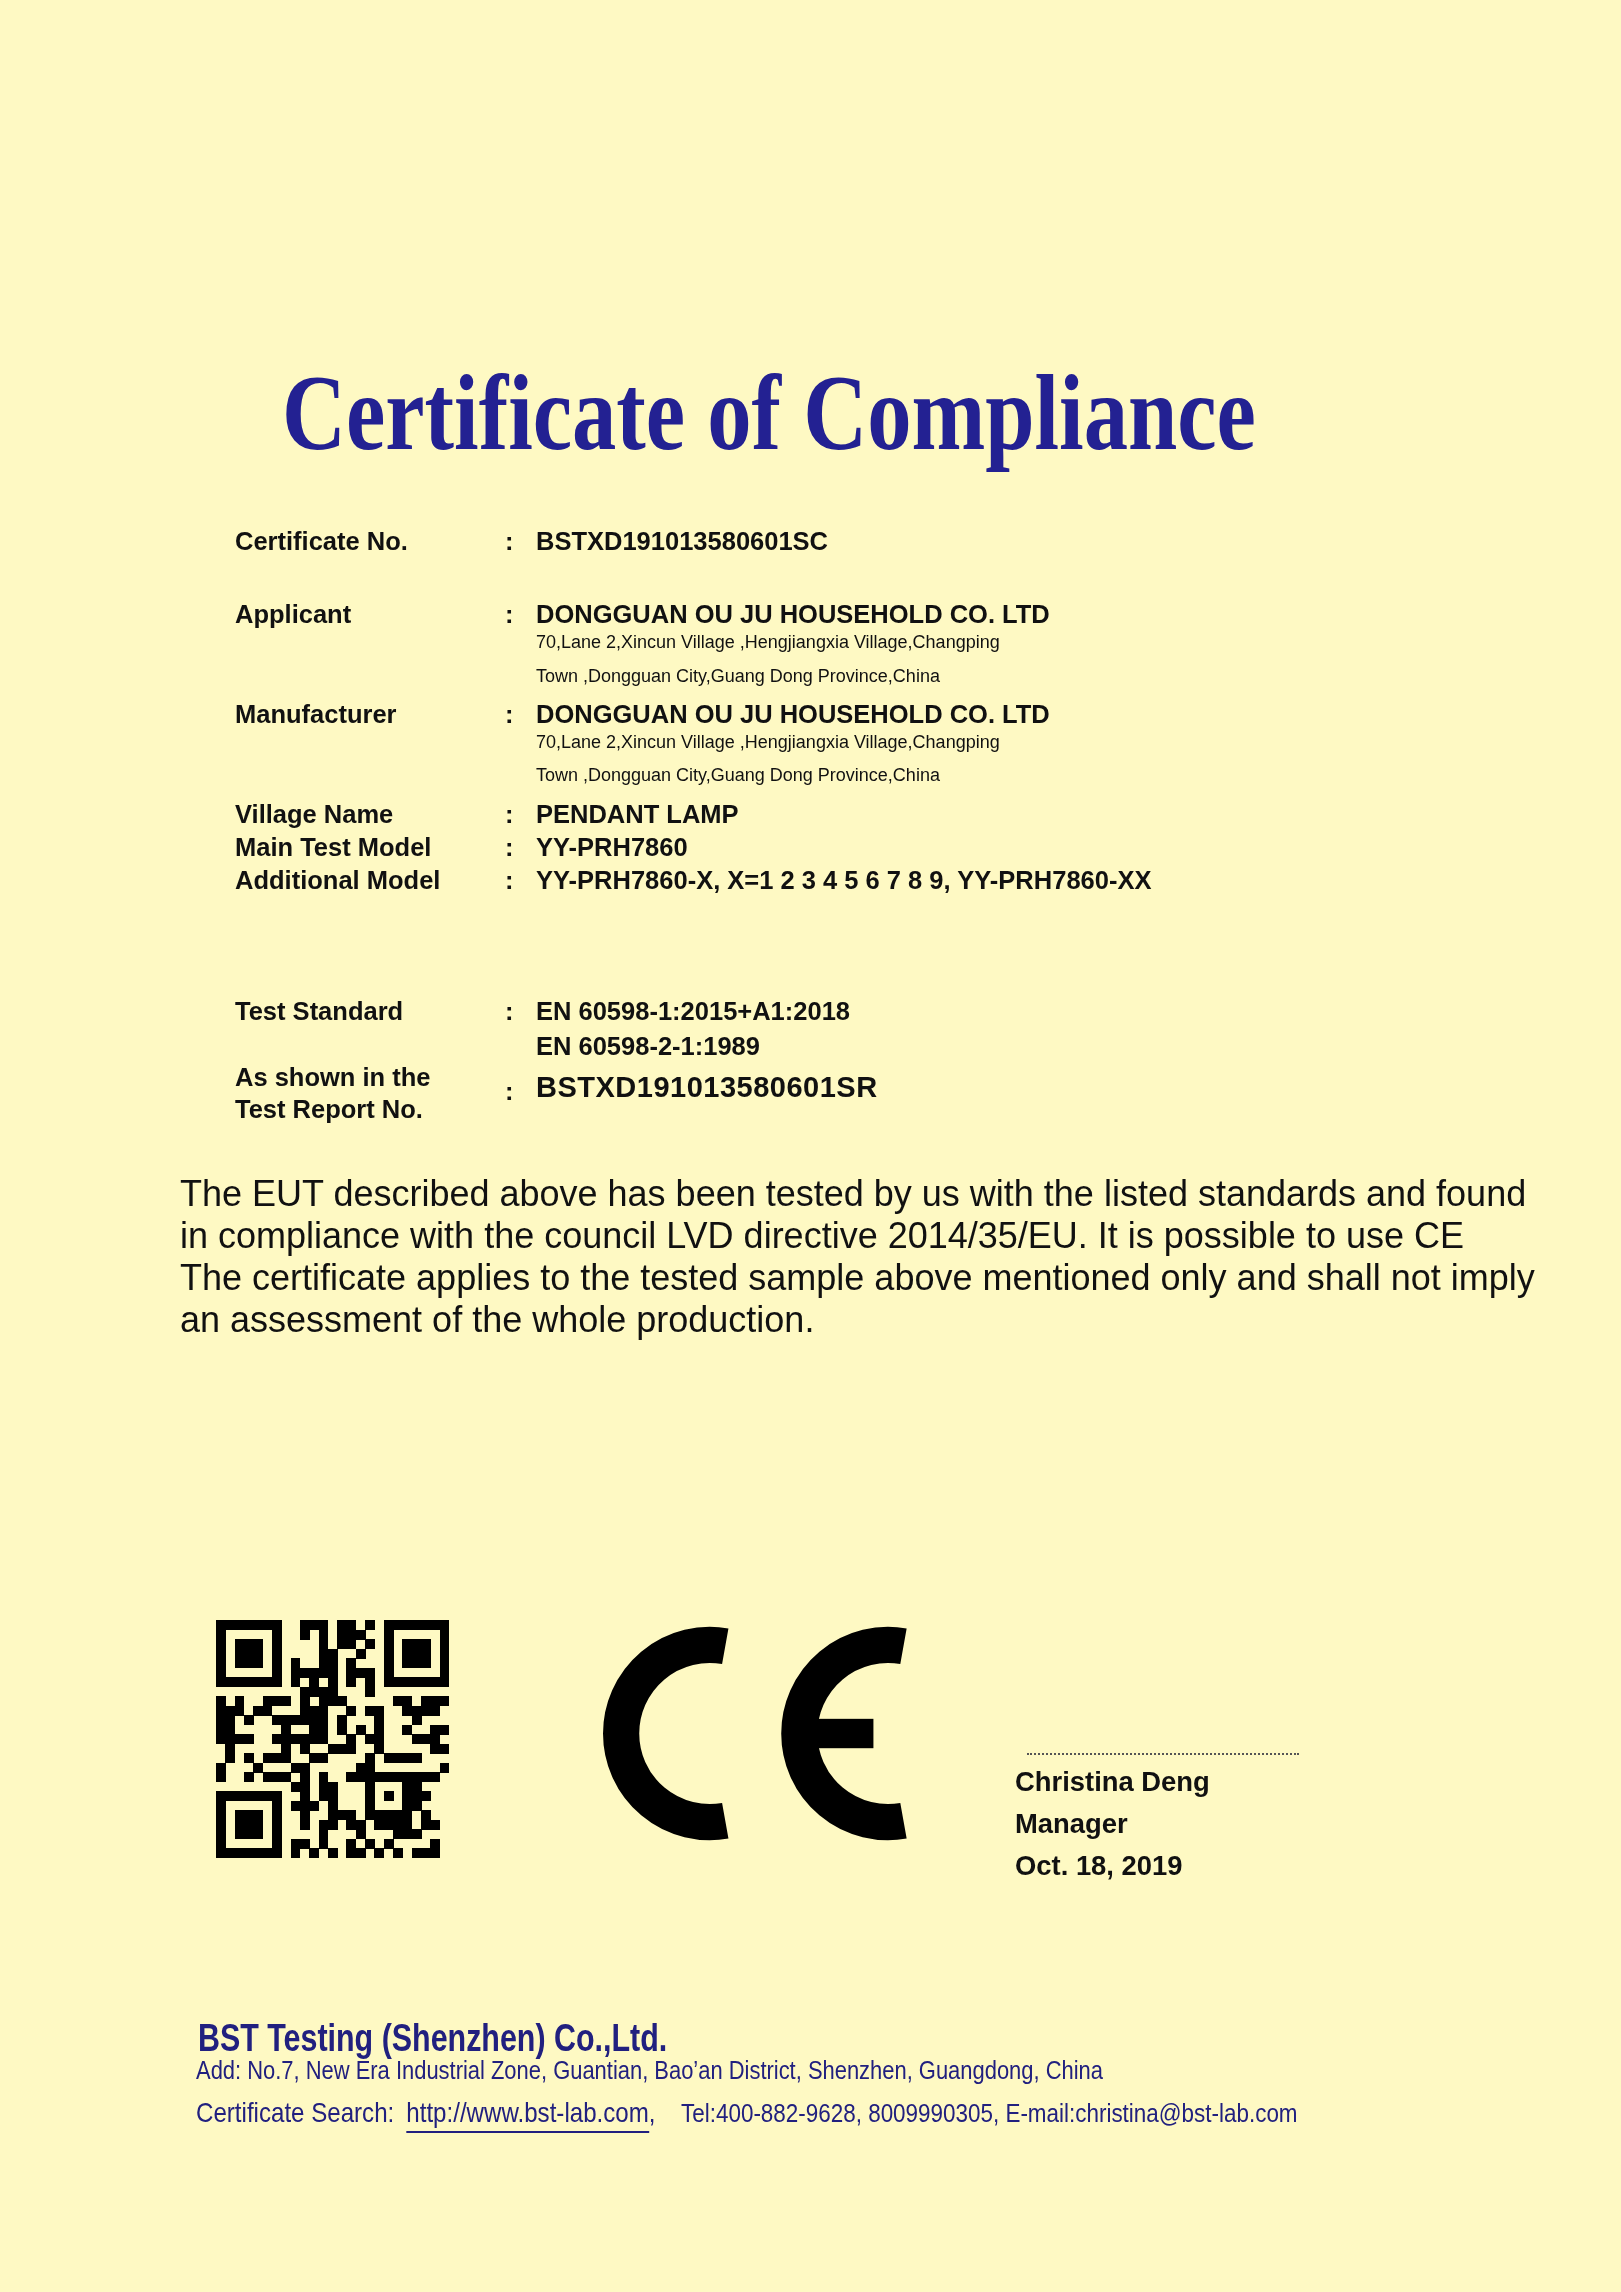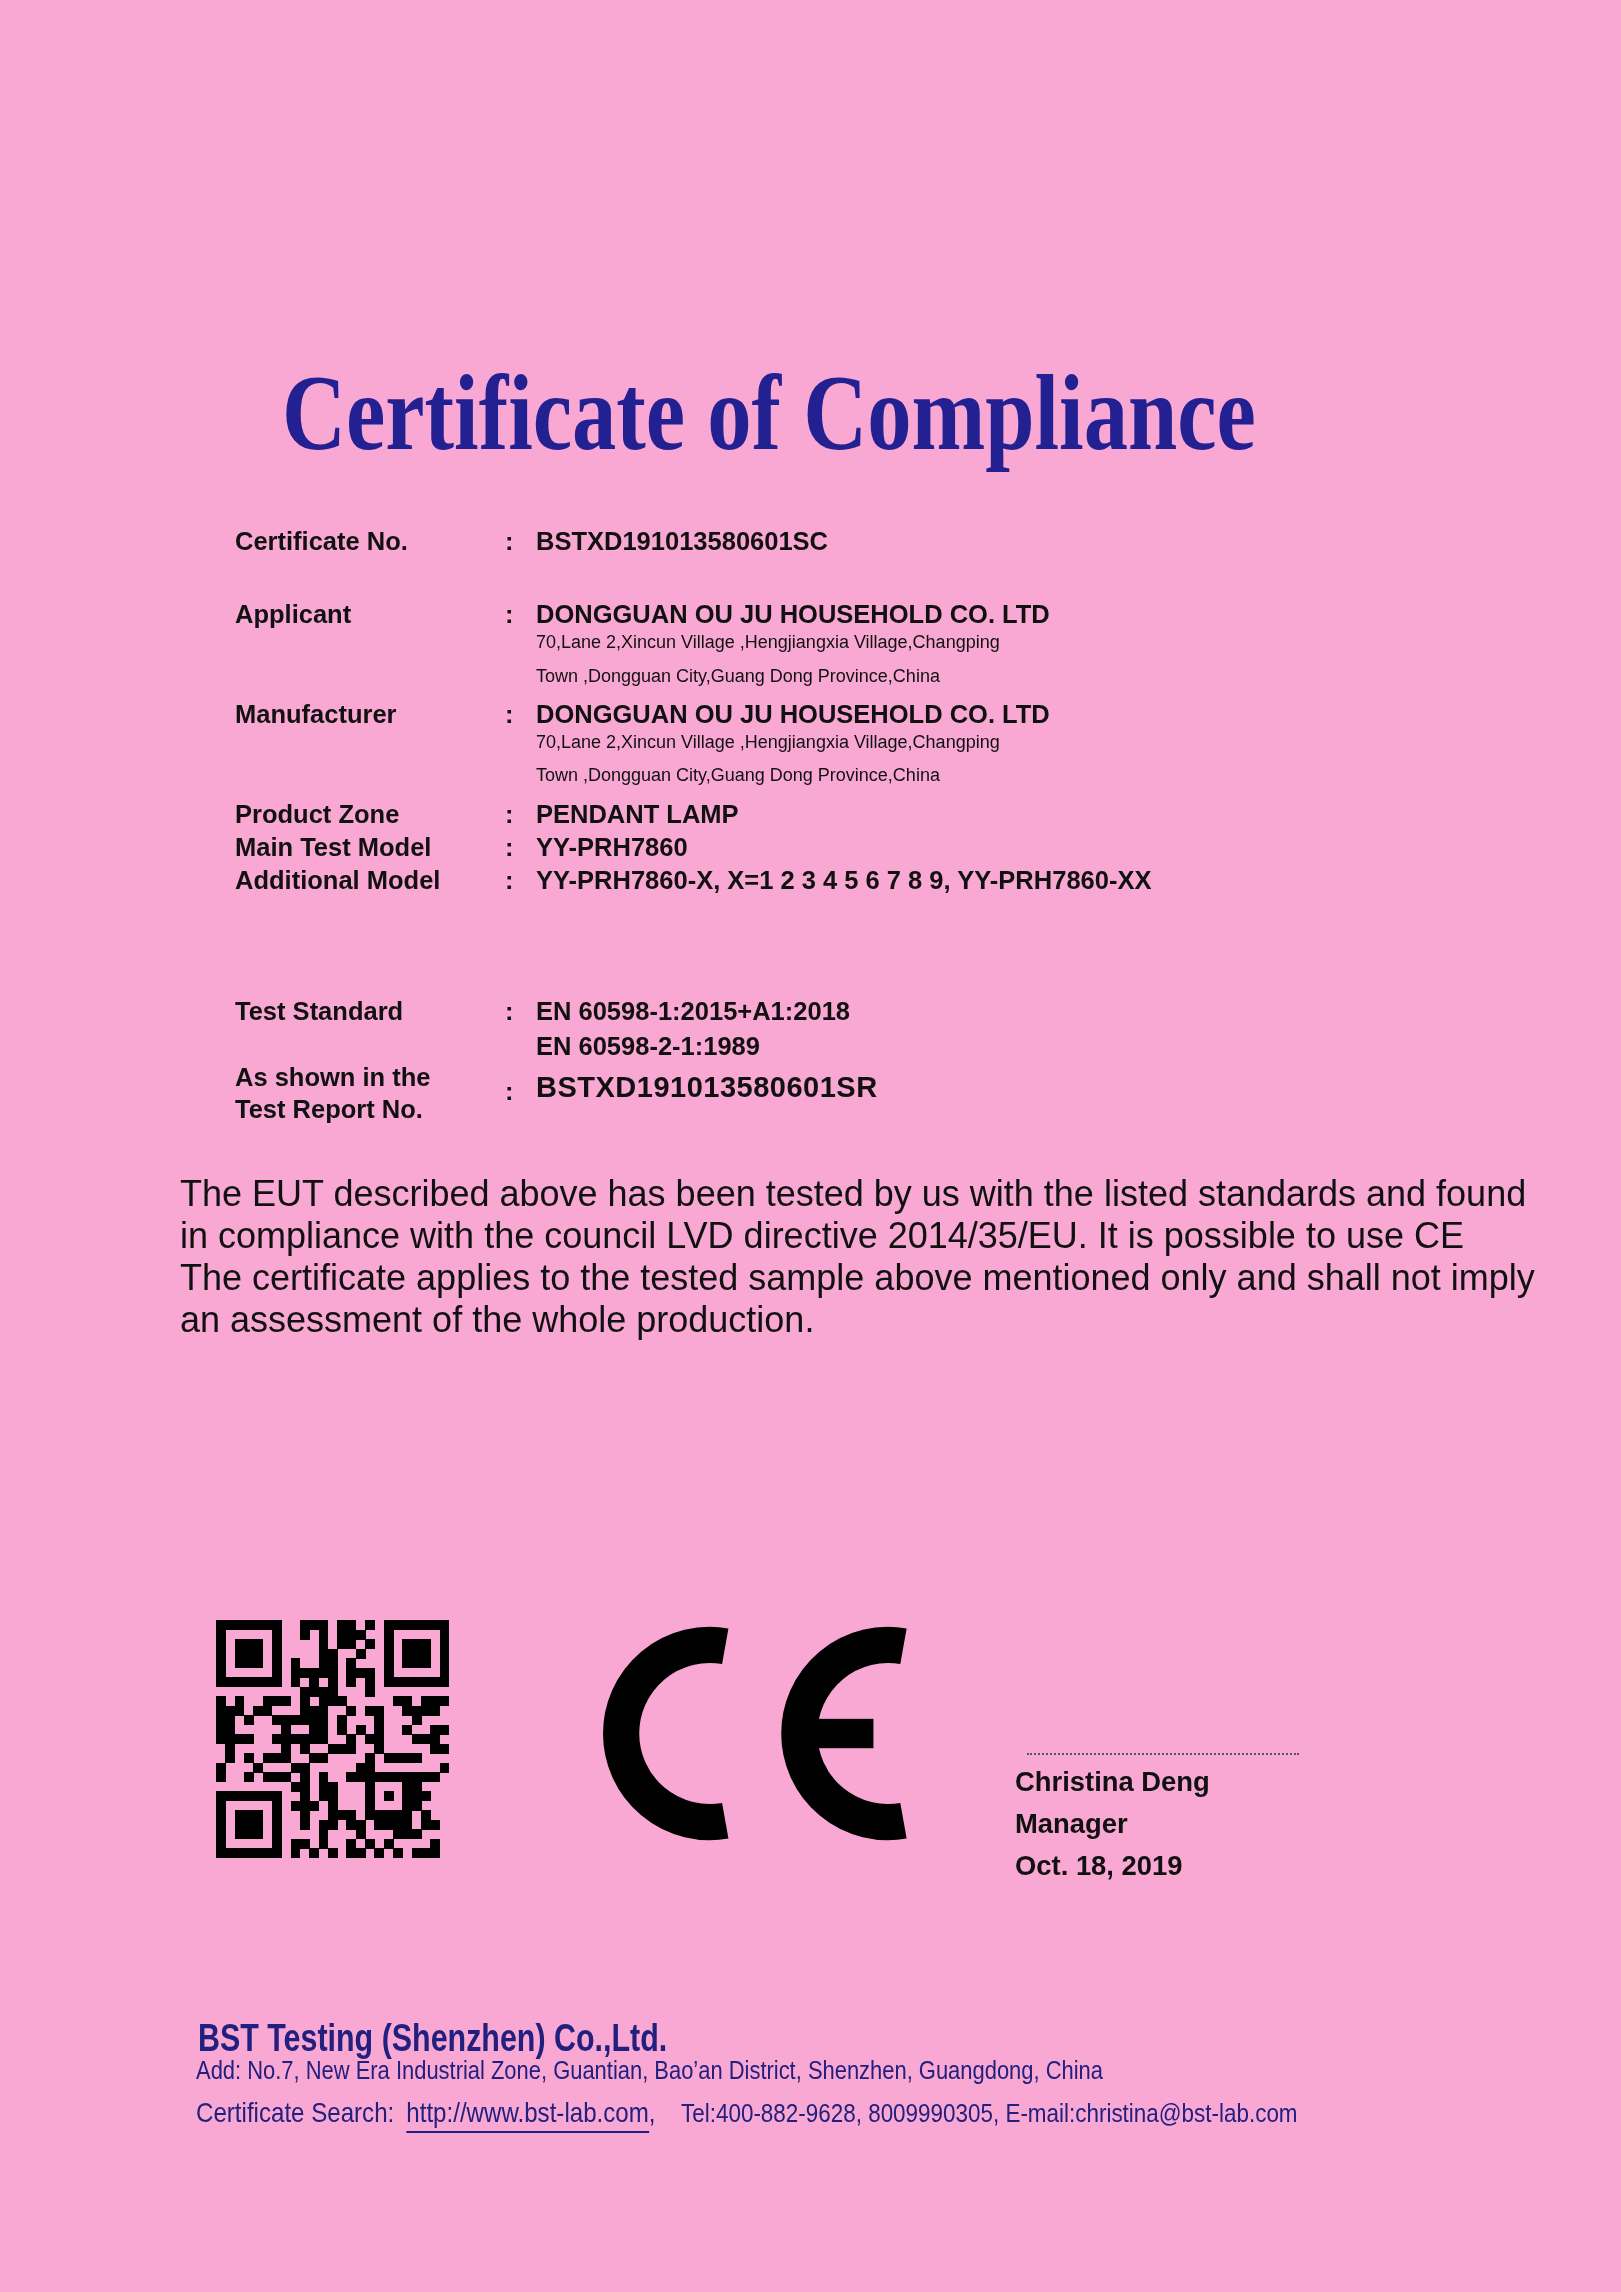--- a/index.html
+++ b/index.html
@@ -1,19 +1,19 @@
 <!DOCTYPE html>
 <html><head>
 <meta charset="utf-8">
 <style>
   html,body{margin:0;padding:0;background:#e8e8e8;}
   .page{
     position:relative;
     width:1621px;height:2293px;
-    background:#f9a8d4;
+    background:#fef9c3;
     font-family:"Liberation Sans","DejaVu Sans",sans-serif;
     color:#111111;
     overflow:hidden;
   }
   .abs{position:absolute;white-space:nowrap;}
   .doc-title{
     left:282px;top:359px;
     font-family:"Liberation Serif","DejaVu Serif",serif;
     font-weight:bold;
     font-size:108px;line-height:1;
@@ -80,21 +80,21 @@
   <div class="abs val" style="top:599px">DONGGUAN OU JU HOUSEHOLD CO. LTD</div>
   <div class="abs addr" style="top:632px">70,Lane 2,Xincun Village ,Hengjiangxia Village,Changping</div>
   <div class="abs addr" style="top:666px">Town ,Dongguan City,Guang Dong Province,China</div>
 
   <div class="abs lbl" style="top:699px">Manufacturer</div>
   <div class="abs colon" style="top:699px">:</div>
   <div class="abs val" style="top:699px">DONGGUAN OU JU HOUSEHOLD CO. LTD</div>
   <div class="abs addr" style="top:732px">70,Lane 2,Xincun Village ,Hengjiangxia Village,Changping</div>
   <div class="abs addr" style="top:765px">Town ,Dongguan City,Guang Dong Province,China</div>
 
-  <div class="abs lbl" style="top:799px">Product Zone</div>
+  <div class="abs lbl" style="top:799px">Village Name</div>
   <div class="abs colon" style="top:799px">:</div>
   <div class="abs val" style="top:799px">PENDANT LAMP</div>
 
   <div class="abs lbl" style="top:832px">Main Test Model</div>
   <div class="abs colon" style="top:832px">:</div>
   <div class="abs val" style="top:832px">YY-PRH7860</div>
 
   <div class="abs lbl" style="top:865px">Additional Model</div>
   <div class="abs colon" style="top:865px">:</div>
   <div class="abs val" style="top:865px">YY-PRH7860-X, X=1 2 3 4 5 6 7 8 9, YY-PRH7860-XX</div>

